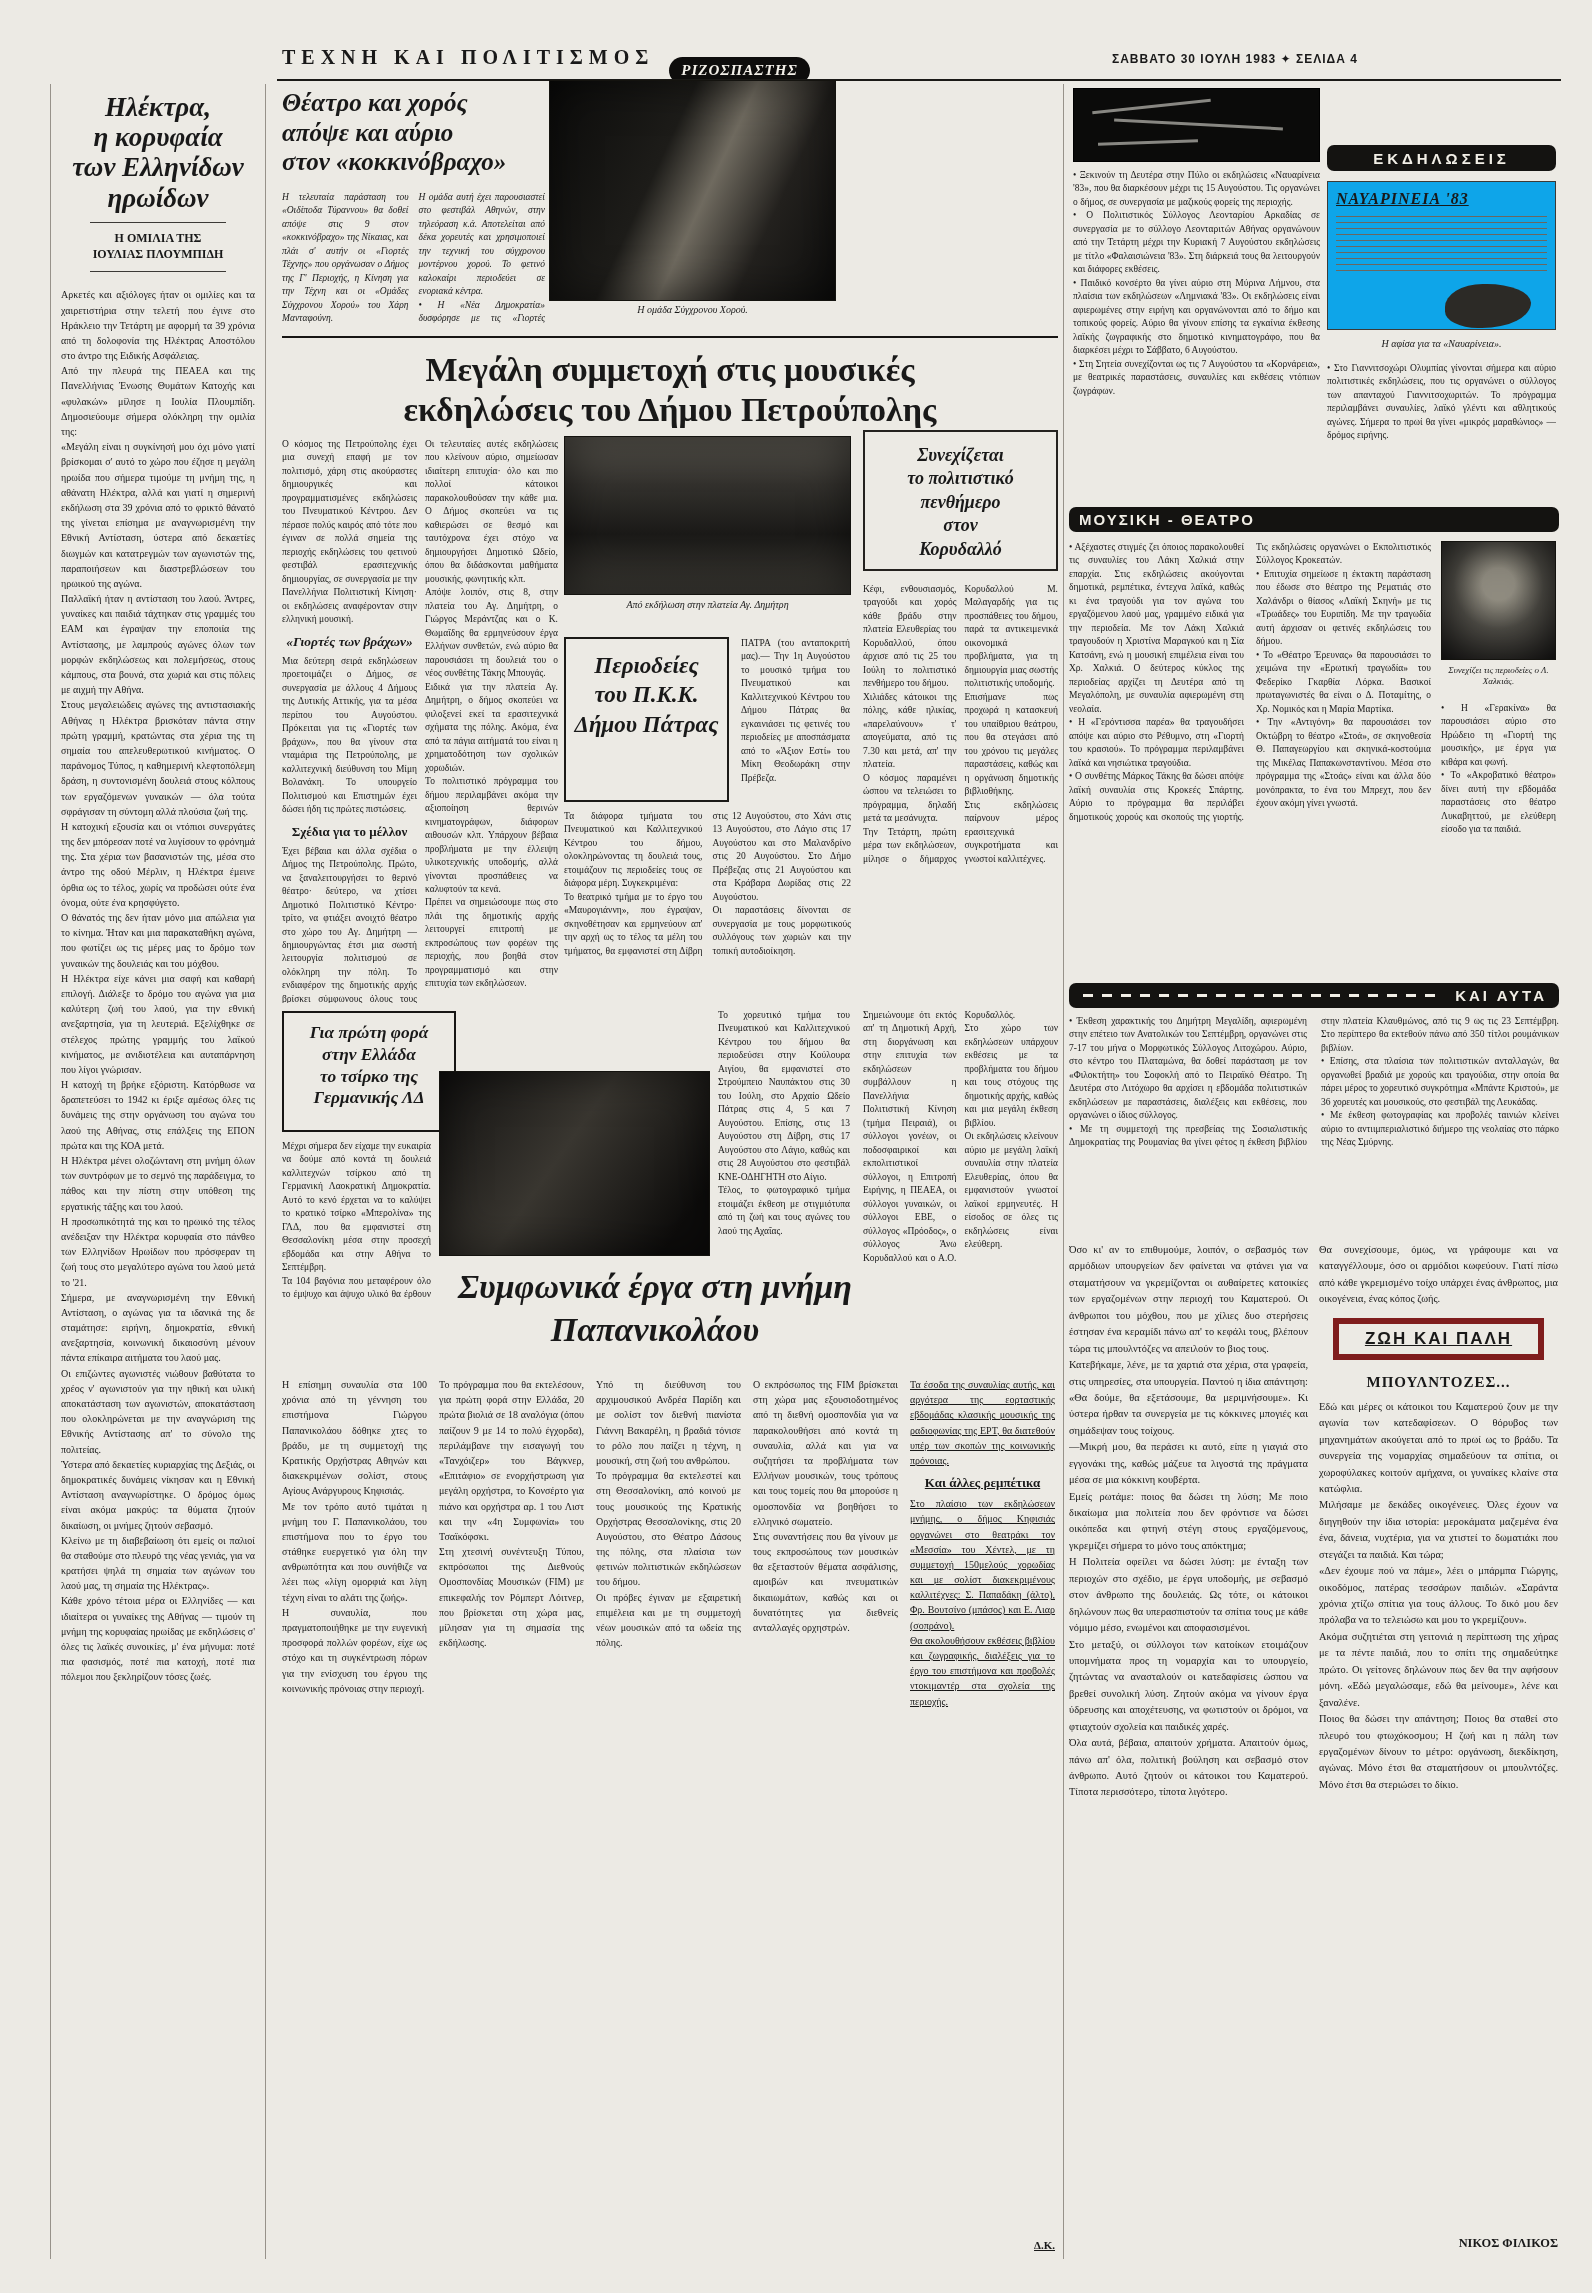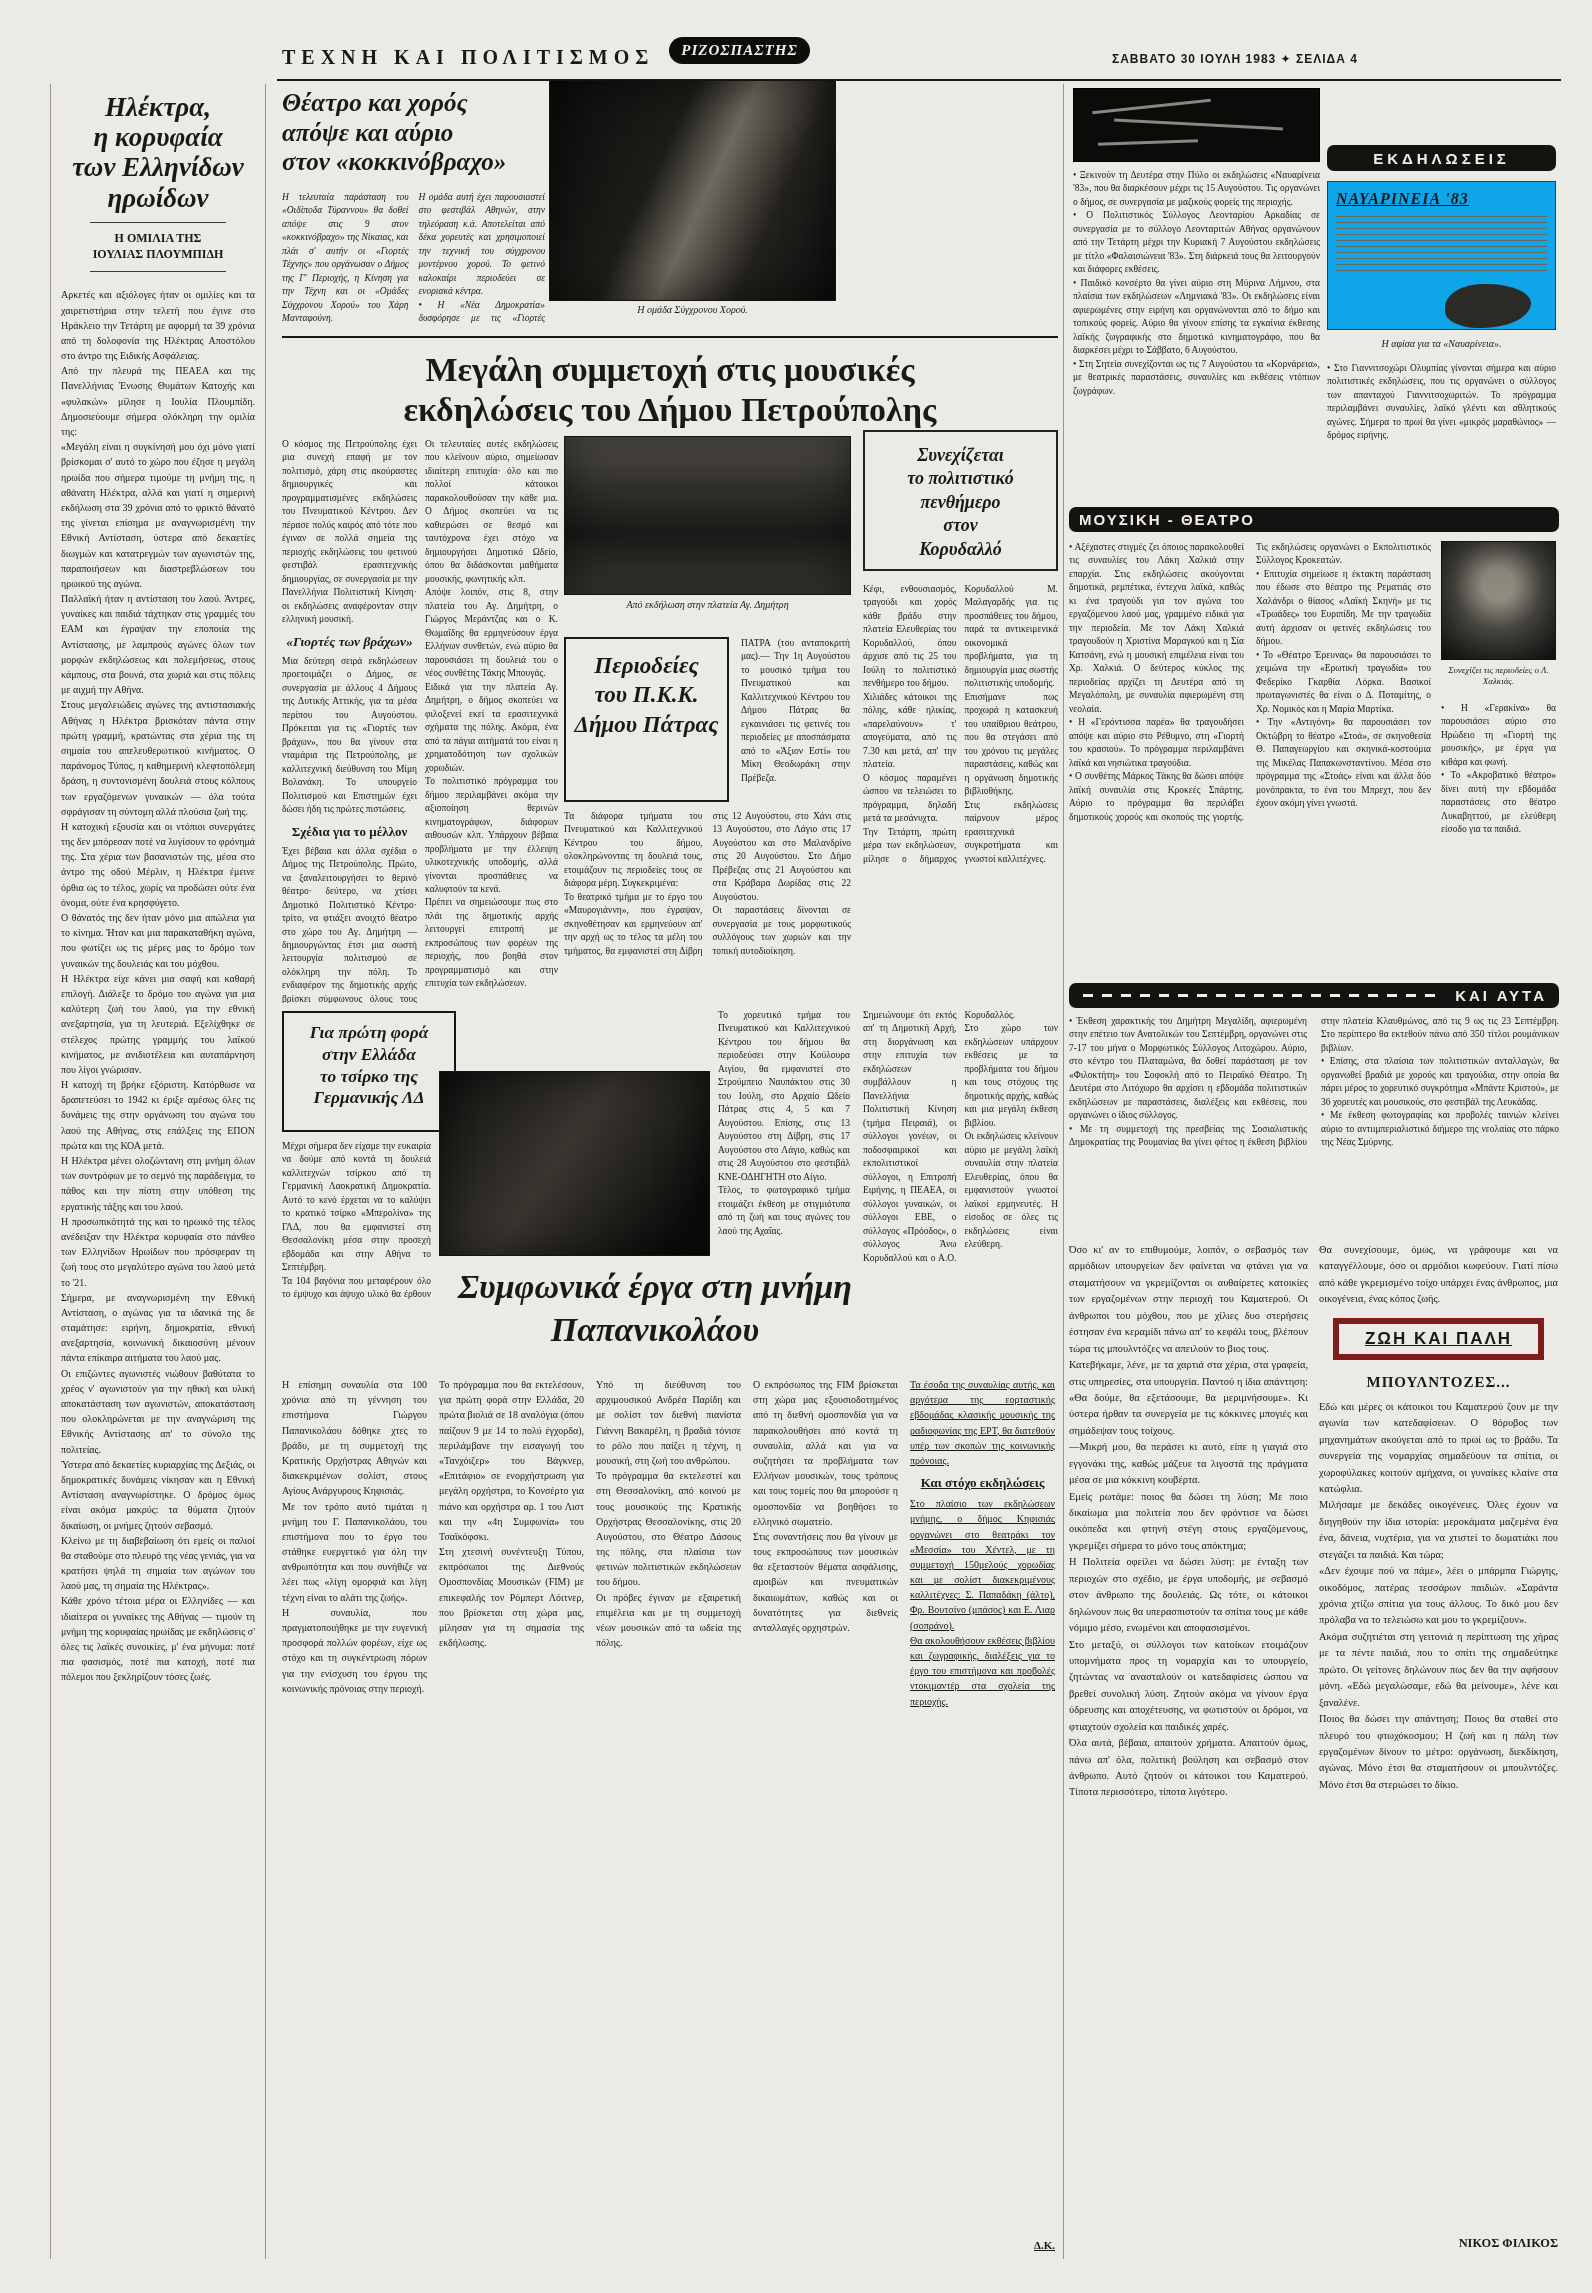--- a/index.html
+++ b/index.html
@@ -15,21 +15,21 @@
   .ph-dance{background:linear-gradient(115deg,#0c0c0b 0%,#1d1c19 38%,#6f6a5f 54%,#23211e 74%,#0e0e0d 100%);}
   .ph-crowd{background:linear-gradient(180deg,#57544d 0%,#33312d 30%,#1a1917 62%,#3d3b35 100%);}
   .ph-circus{background:linear-gradient(125deg,#121110 0%,#393630 45%,#0e0d0c 88%);}
   .ph-port{background:radial-gradient(circle at 50% 36%,#908c80 0%,#908c80 17%,#4c4a44 48%,#1a1918 100%);}
   .bar{background:#141311;color:#f1eee6;font-family:"Liberation Sans","DejaVu Sans",sans-serif;
        font-weight:bold;display:flex;align-items:center;border-radius:7px;}
   .subhead{font-weight:bold;font-size:13px;text-align:center;margin:7px 0 5px;white-space:pre-line;}
   .subhead.it{font-style:italic;font-size:13.4px;}
 
   #m-section{left:282px;top:46px;font-size:20px;font-weight:bold;letter-spacing:6px;}
-  #m-badge{left:669px;top:37px;width:141px;height:27px;border-radius:14px;background:#0e0d0c;
+  #m-badge{left:669px;top:57px;width:141px;height:27px;border-radius:14px;background:#0e0d0c;
            color:#f2efe8;font-style:italic;font-weight:bold;font-size:15px;letter-spacing:1px;
            display:flex;align-items:center;justify-content:center;}
   #m-date{left:1112px;top:52px;font-family:"Liberation Sans","DejaVu Sans",sans-serif;
           font-weight:bold;font-size:12px;letter-spacing:1px;}
   #m-rule{left:277px;top:79px;width:1284px;height:2px;background:#1b1a17;}
 
   #el-box{left:50px;top:84px;width:216px;height:2175px;border-left:1px solid #97928a;
           border-right:1px solid #97928a;padding:8px 10px;display:flex;flex-direction:column;}
   #el-title{font-style:italic;font-weight:bold;font-size:27px;line-height:1.12;text-align:center;white-space:pre-line;}
   .el-div{width:70%;border-top:1px solid #3c3a36;margin:9px auto 7px;}
@@ -201,21 +201,21 @@
 Η συναυλία, που πραγματοποιήθηκε με την ευγενική προσφορά πολλών φορέων, είχε ως στόχο και τη συγκέντρωση πόρων για την ενίσχυση του έργου της κοινωνικής πρόνοιας στην περιοχή.</div>
   <div class="abs txt sy-col" id="sy-c2">Το πρόγραμμα που θα εκτελέσουν, για πρώτη φορά στην Ελλάδα, 20 πρώτα βιολιά σε 18 αναλόγια (όπου παίζουν 9 με 14 το πολύ έγχορδα), περιλάμβανε την εισαγωγή του «Τανχόιζερ» του Βάγκνερ, «Επιτάφιο» σε ενορχήστρωση για μεγάλη ορχήστρα, το Κονσέρτο για πιάνο και ορχήστρα αρ. 1 του Λιστ και την «4η Συμφωνία» του Τσαϊκόφσκι.
 Στη χτεσινή συνέντευξη Τύπου, εκπρόσωποι της Διεθνούς Ομοσπονδίας Μουσικών (FIM) με επικεφαλής τον Ρόμπερτ Λόιτνερ, που βρίσκεται στη χώρα μας, μίλησαν για τη σημασία της εκδήλωσης.</div>
   <div class="abs txt sy-col" id="sy-c3">Υπό τη διεύθυνση του αρχιμουσικού Ανδρέα Παρίδη και με σολίστ τον διεθνή πιανίστα Γιάννη Βακαρέλη, η βραδιά τόνισε το ρόλο που παίζει η τέχνη, η μουσική, στη ζωή του ανθρώπου.
 Το πρόγραμμα θα εκτελεστεί και στη Θεσσαλονίκη, από κοινού με τους μουσικούς της Κρατικής Ορχήστρας Θεσσαλονίκης, στις 20 Αυγούστου, στο Θέατρο Δάσους της πόλης, στα πλαίσια των φετινών πολιτιστικών εκδηλώσεων του δήμου.
 Οι πρόβες έγιναν με εξαιρετική επιμέλεια και με τη συμμετοχή νέων μουσικών από τα ωδεία της πόλης.</div>
   <div class="abs txt sy-col" id="sy-c4">Ο εκπρόσωπος της FIM βρίσκεται στη χώρα μας εξουσιοδοτημένος από τη διεθνή ομοσπονδία για να παρακολουθήσει από κοντά τη συναυλία, αλλά και για να συζητήσει τα προβλήματα των Ελλήνων μουσικών, τους τρόπους και τους τομείς που θα μπορούσε η ομοσπονδία να βοηθήσει το ελληνικό σωματείο.
 Στις συναντήσεις που θα γίνουν με τους εκπροσώπους των μουσικών θα εξεταστούν θέματα ασφάλισης, αμοιβών και πνευματικών δικαιωμάτων, καθώς και οι δυνατότητες για διεθνείς ανταλλαγές ορχηστρών.</div>
   <div class="abs sy-col" id="sy-c5">
     <div class="txt">Τα έσοδα της συναυλίας αυτής, και αργότερα της εορταστικής εβδομάδας κλασικής μουσικής της ραδιοφωνίας της ΕΡΤ, θα διατεθούν υπέρ των σκοπών της κοινωνικής πρόνοιας.</div>
-    <div class="subhead">Και στόχο εκδηλώσεις</div>
+    <div class="subhead">Και άλλες ρεμπέτικα</div>
     <div class="txt" style="flex:1">Στο πλαίσιο των εκδηλώσεων μνήμης, ο δήμος Κηφισιάς οργανώνει στο θεατράκι τον «Μεσσία» του Χέντελ, με τη συμμετοχή 150μελούς χορωδίας και με σολίστ διακεκριμένους καλλιτέχνες: Σ. Παπαδάκη (άλτο), Φρ. Βουτσίνο (μπάσος) και Ε. Λιαρ (σοπράνο).
 Θα ακολουθήσουν εκθέσεις βιβλίου και ζωγραφικής, διαλέξεις για το έργο του επιστήμονα και προβολές ντοκιμαντέρ στα σχολεία της περιοχής.</div>
     <div id="sy-sign">Δ.Κ.</div>
   </div>
 
   <div class="abs" id="rr-line"></div>
   <div class="abs" id="rr-ad">
     <div class="ad-stroke" style="left:18px;top:16px;width:119px;height:3px;transform:rotate(-6deg);"></div>
     <div class="ad-stroke" style="left:40px;top:34px;width:169px;height:3px;transform:rotate(3deg);"></div>
     <div class="ad-stroke" style="left:24px;top:52px;width:100px;height:3px;transform:rotate(-2deg);"></div>

